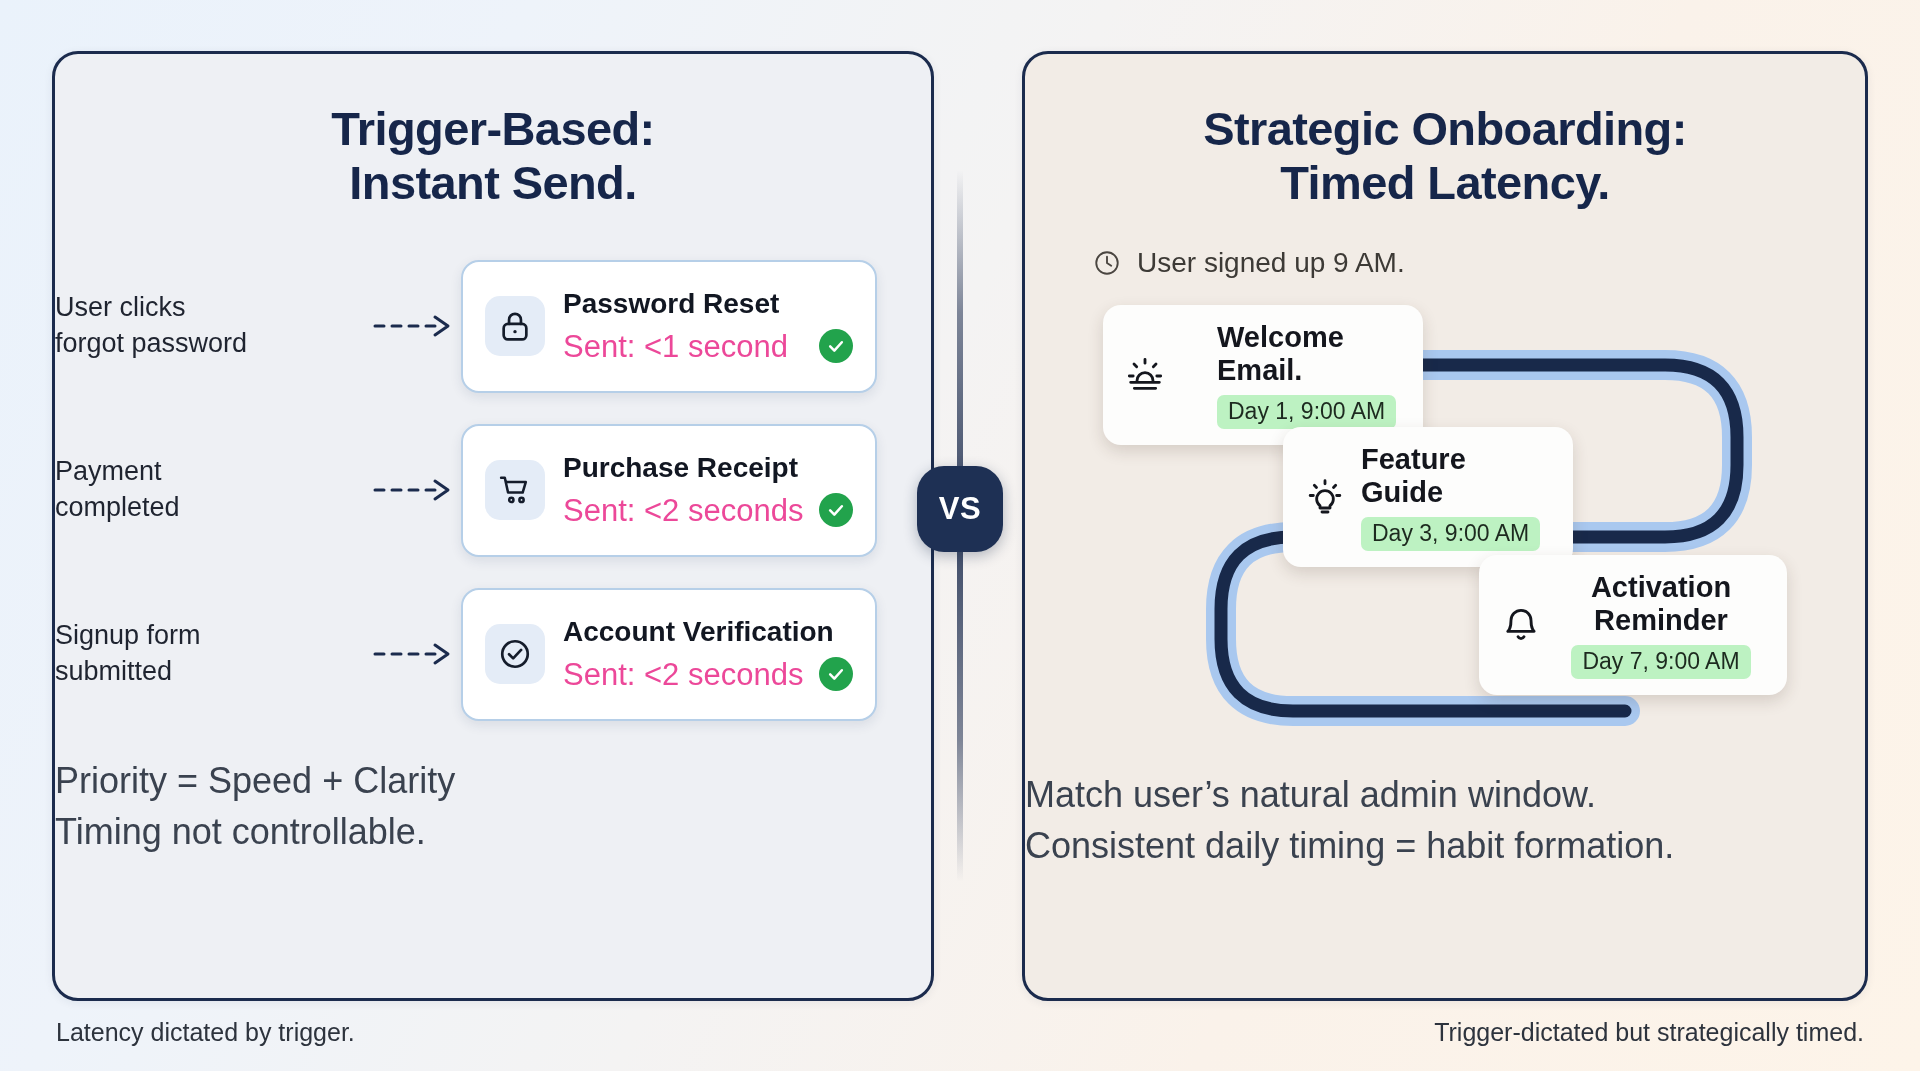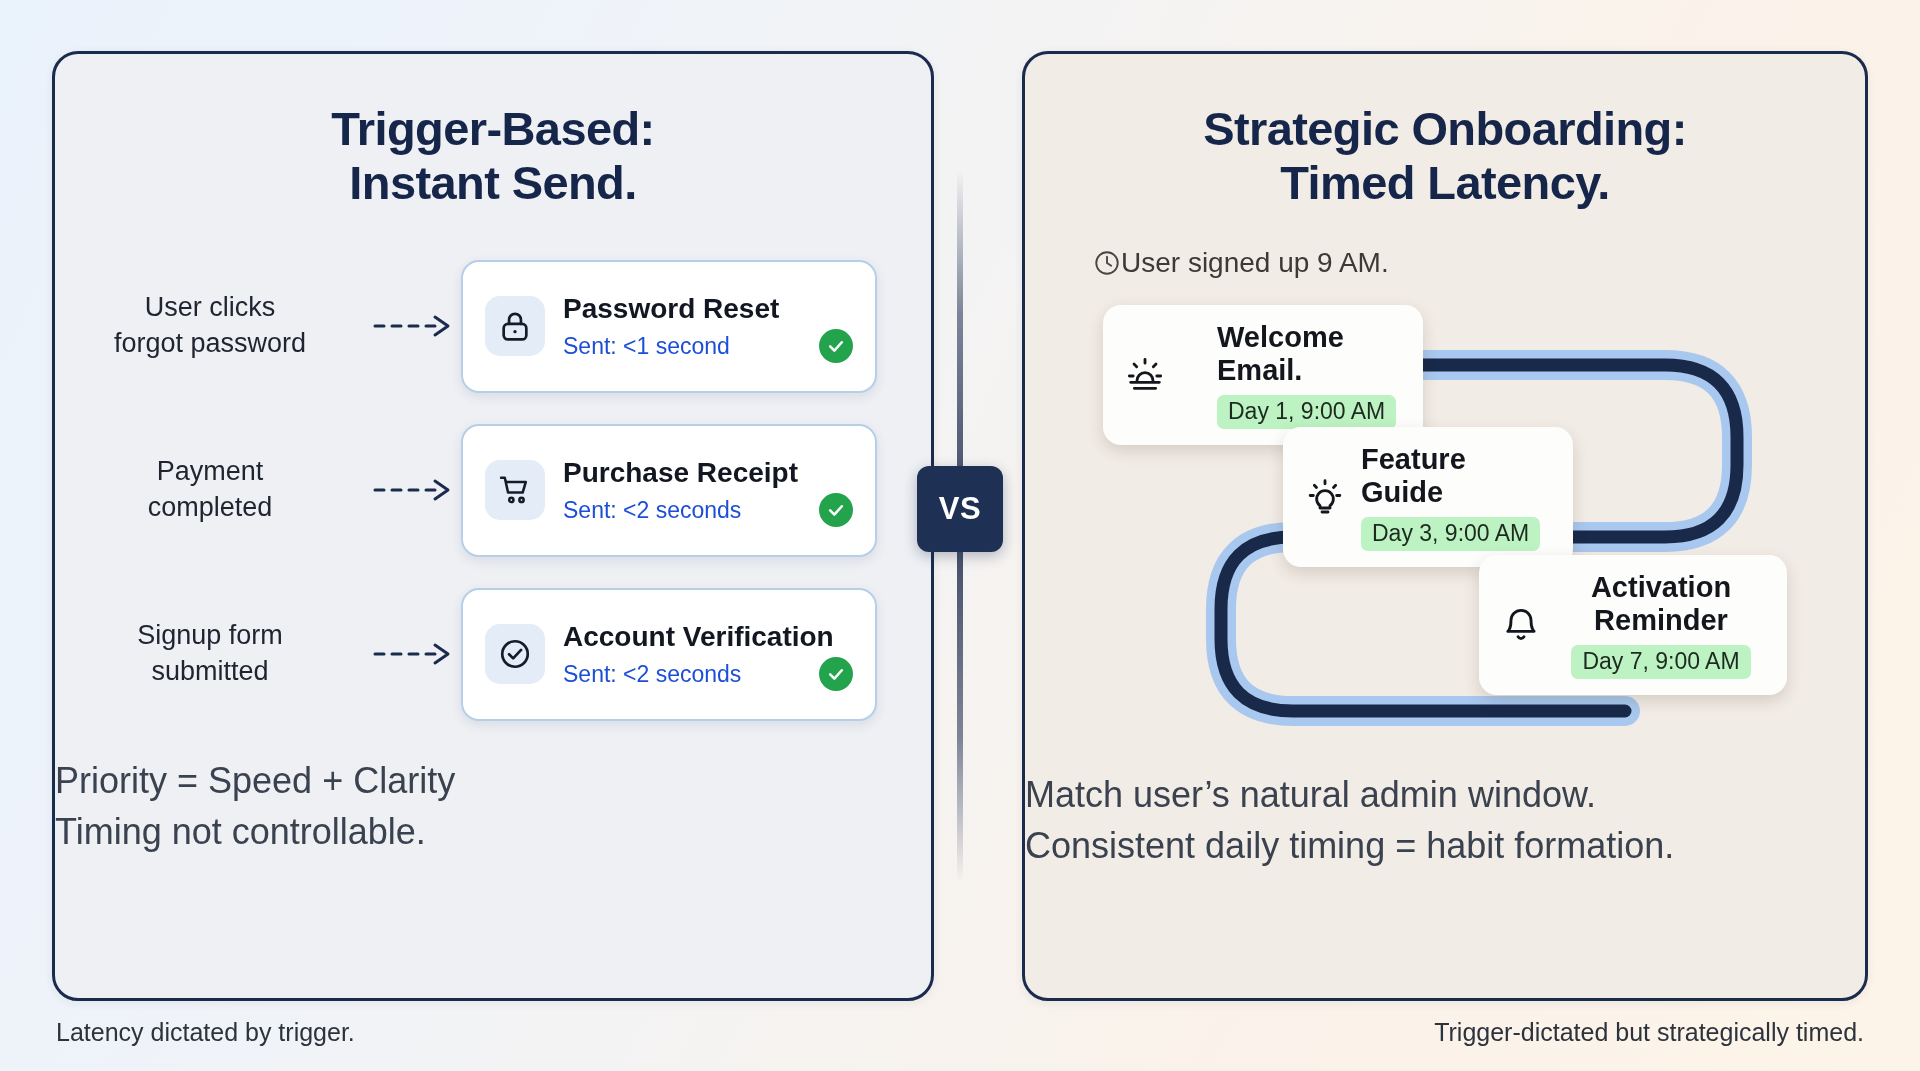--- a/index.html
+++ b/index.html
@@ -69,21 +69,21 @@
 
   .row {
     display: flex;
     align-items: center;
     height: 142px;
     margin-bottom: 22px;
   }
 
   .trigger-label {
     width: 318px;
-    text-align: center;
+    text-align: left;
     font-size: 27px;
     line-height: 1.33;
     color: #1f2430;
     padding-right: 8px;
   }
   .trigger-label span { display: block; }
 
   .arrow {
     width: 88px;
     height: 26px;
@@ -122,22 +122,22 @@
 
   .card-title {
     font-size: 28px;
     font-weight: bold;
     color: #121722;
     line-height: 1.2;
     white-space: nowrap;
   }
 
   .card-sub {
-    font-size: 23px;
-    color: #1d4ed8;
+    font-size: 31px;
+    color: #ec4899;
     margin-top: 7px;
     line-height: 1.2;
     white-space: nowrap;
   }
 
   .check-badge {
     width: 34px;
     height: 34px;
     border-radius: 50%;
     background: #22a34c;
@@ -155,21 +155,21 @@
     line-height: 1.42;
     color: #3a424f;
     margin-top: 30px;
   }
   .footnote-block span { display: block; }
 
   
   .signup-line {
     display: flex;
     align-items: center;
-    gap: 0;
+    gap: 16px;
     margin: 38px 0 0 68px;
     font-size: 28px;
     color: #3d3a36;
   }
   .signup-line svg { display: block; }
 
   .seq-area {
     position: relative;
     height: 452px;
     margin-top: 8px;
@@ -239,21 +239,21 @@
       rgba(27,43,77,.85) 50%, rgba(27,43,77,.55) 80%,
       rgba(27,43,77,0) 100%);
     border-radius: 3px;
   }
   .vs-badge {
     position: absolute;
     left: -33px;
     top: 296px;
     width: 86px;
     height: 86px;
-    border-radius: 12px;
+    border-radius: 27px;
     background: #1e3054;
     color: #ffffff;
     font-size: 31px;
     font-weight: bold;
     display: flex;
     align-items: center;
     justify-content: center;
     letter-spacing: .5px;
     box-shadow: 0 4px 14px rgba(20,35,65,.3);
   }

